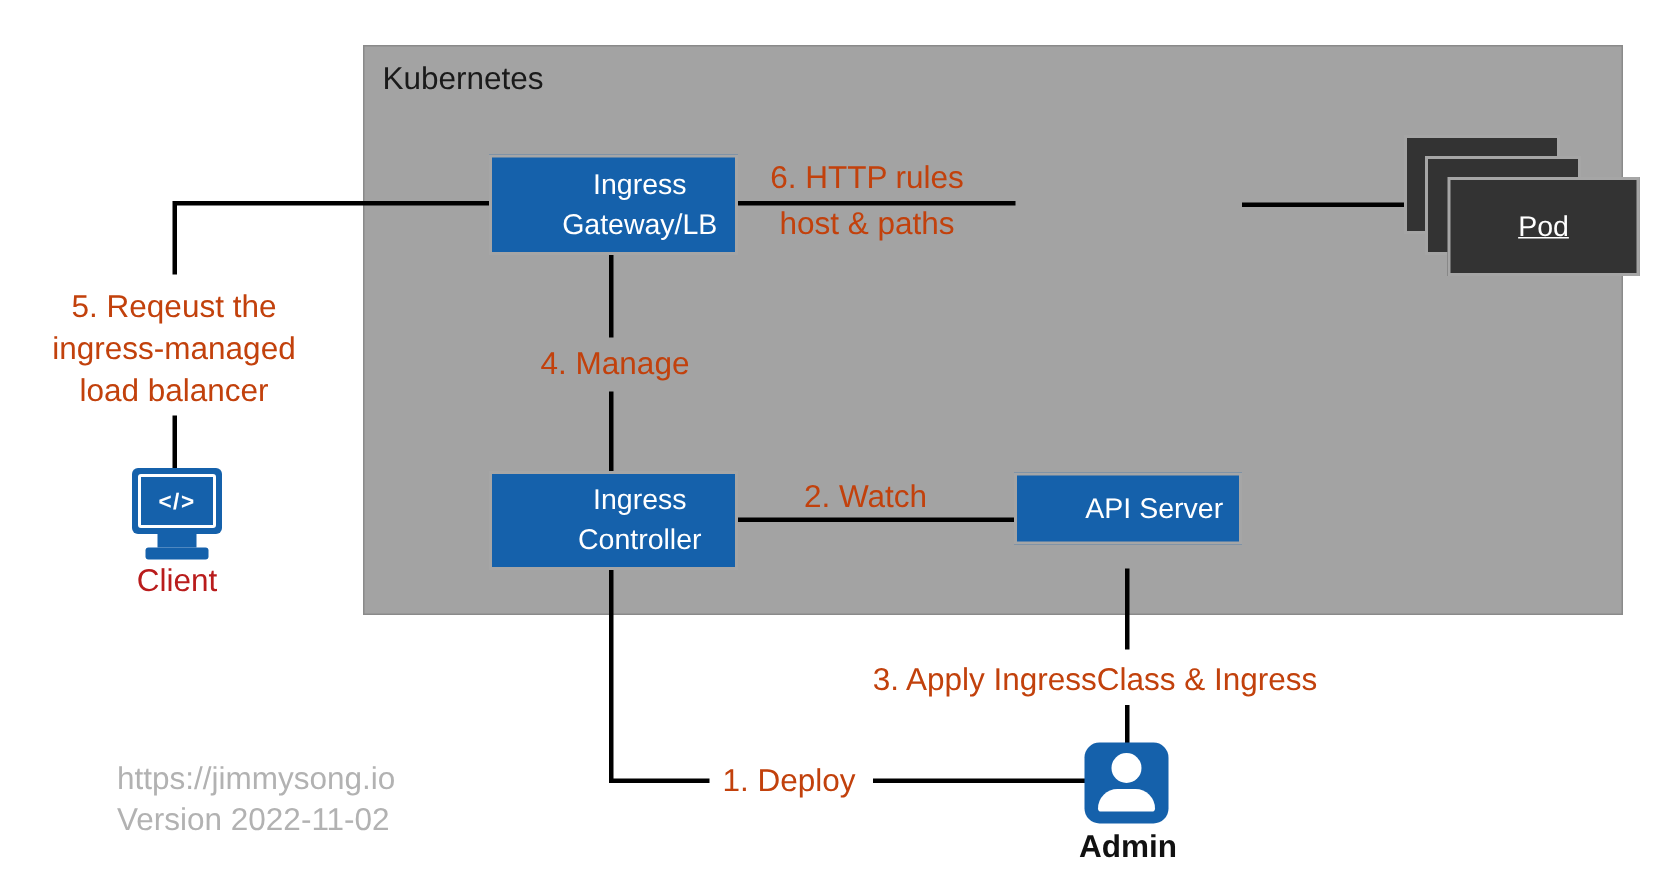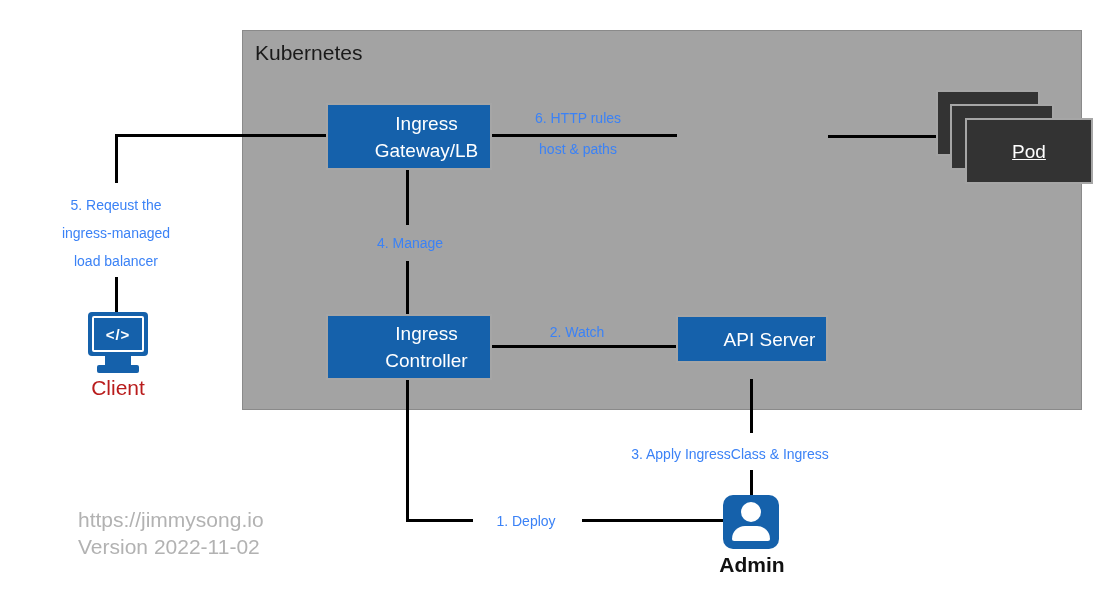--- a/index.html
+++ b/index.html
@@ -58,22 +58,22 @@
   .pod-front { left: 965px; top: 118px; width: 128px; height: 66px; text-decoration: underline; }
 
   
   .h-line, .v-line { position: absolute; background: #000000; }
   .h-line { height: 3px; }
   .v-line { width: 3px; }
 
   
   .anno {
     position: absolute;
-    color: #3b82f6;
-    font-size: 14px;
+    color: #c2410c;
+    font-size: 21px;
     line-height: 28px;
     text-align: center;
     white-space: pre-line;
   }
   .anno-6 { left: 496px; top: 103px; width: 164px; line-height: 31px; }
   .anno-4 { left: 335px; top: 229px; width: 150px; }
   .anno-2 { left: 502px; top: 318px; width: 150px; }
   .anno-3 { left: 566px; top: 440px; width: 328px; }
   .anno-1 { left: 474px; top: 507px; width: 104px; }
   .anno-5 { left: 15px;  top: 191px; width: 202px; }

